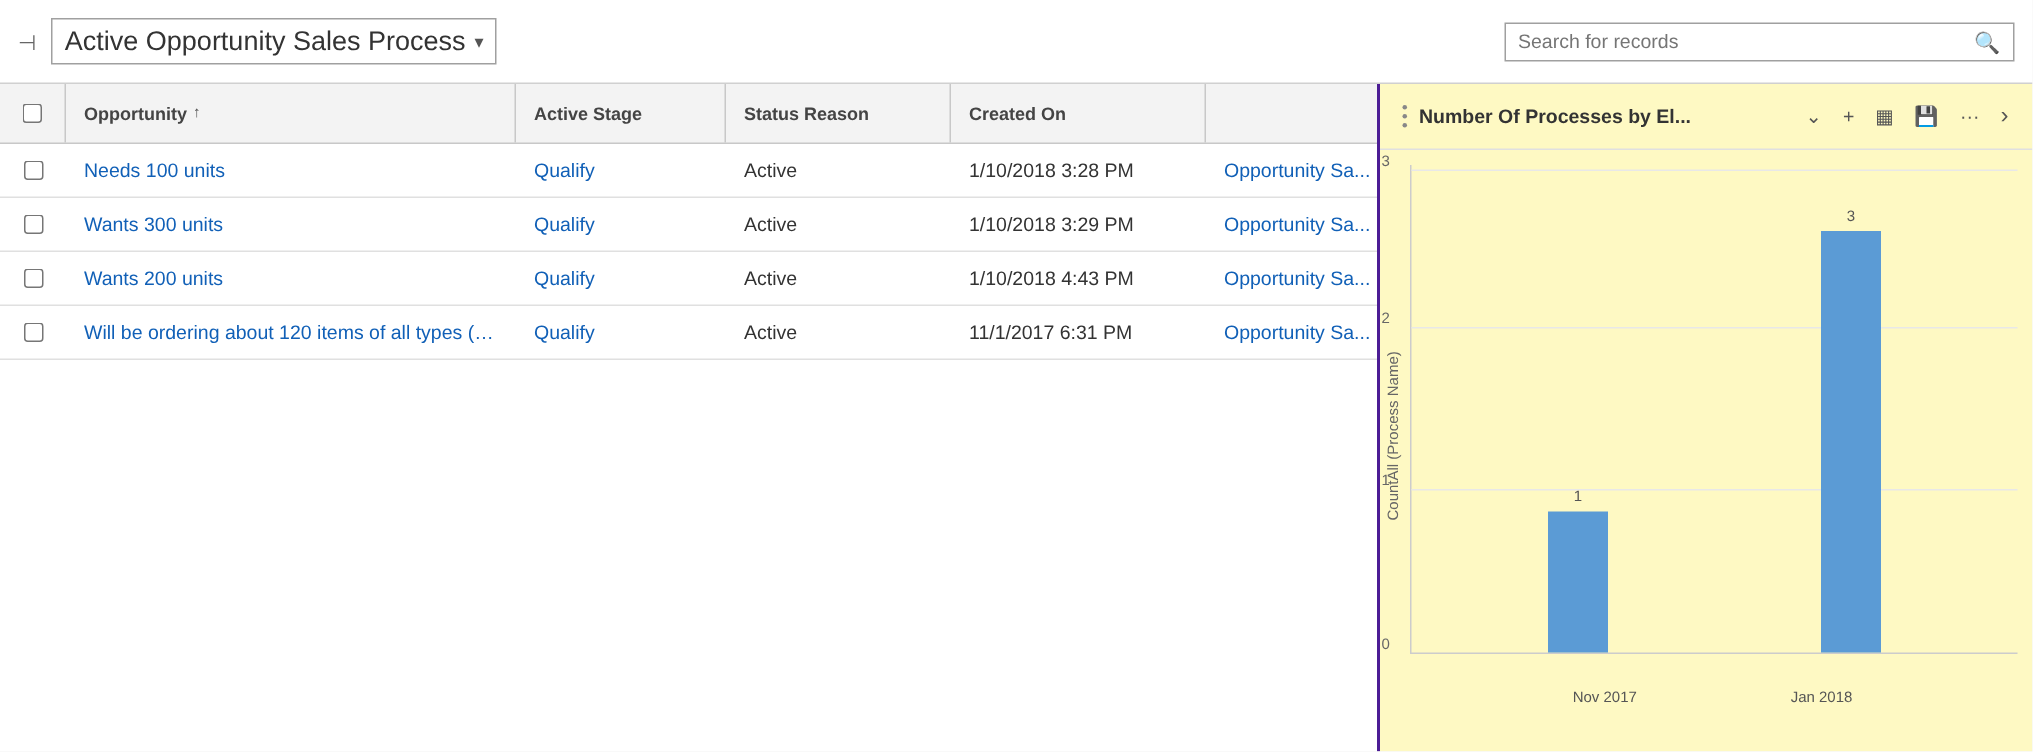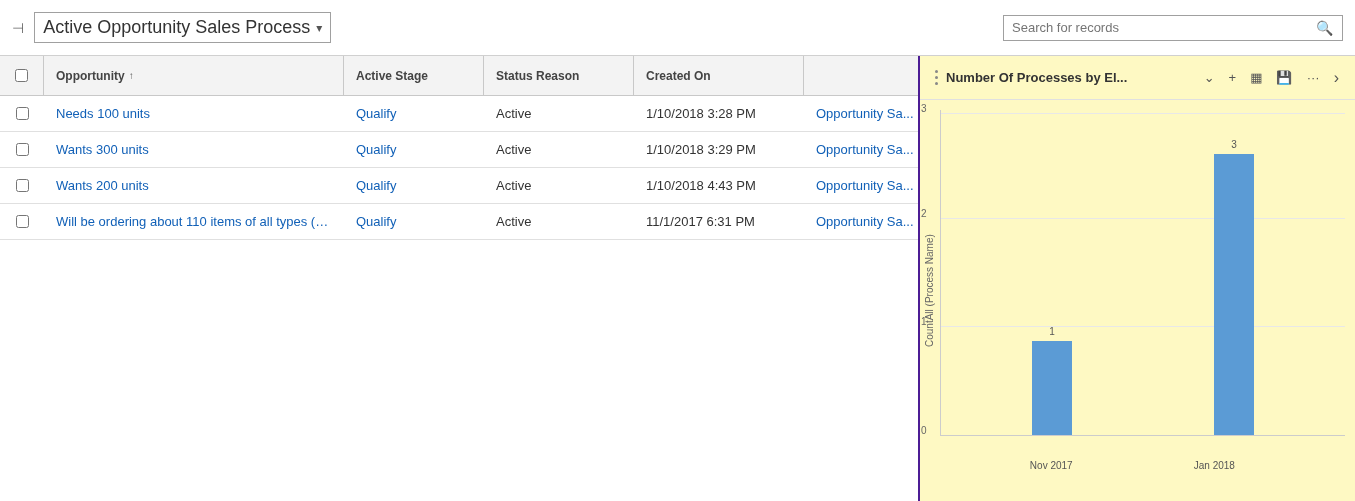--- a/index.html
+++ b/index.html
@@ -348,21 +348,21 @@
         <div class="row-cell text col-activestage" style="width:140px;flex-shrink:0;color:#1160b7;">Qualify</div>
         <div class="row-cell text col-statusreason" style="width:150px;flex-shrink:0;">Active</div>
         <div class="row-cell text col-createdon" style="width:170px;flex-shrink:0;">1/10/2018 4:43 PM</div>
         <div class="row-cell link col-process" style="width:110px;flex-shrink:0;">Opportunity Sa...</div>
       </div>
 
       <div class="grid-row">
         <div class="row-checkbox">
           <input type="checkbox" style="">
         </div>
-        <div class="row-cell link col-opportunity" style="width:300px;flex-shrink:0;max-width:300px;overflow:hidden;text-overflow:ellipsis;display:block;line-height:36px;">Will be ordering about 110 items of all types (sa...</div>
+        <div class="row-cell link col-opportunity" style="width:300px;flex-shrink:0;max-width:300px;overflow:hidden;text-overflow:ellipsis;display:block;line-height:36px;">Will be ordering about 120 items of all types (sa...</div>
         <div class="row-cell text col-activestage" style="width:140px;flex-shrink:0;color:#1160b7;">Qualify</div>
         <div class="row-cell text col-statusreason" style="width:150px;flex-shrink:0;">Active</div>
         <div class="row-cell text col-createdon" style="width:170px;flex-shrink:0;">11/1/2017 6:31 PM</div>
         <div class="row-cell link col-process" style="width:110px;flex-shrink:0;">Opportunity Sa...</div>
       </div>
 
     </div>
   </div>
 
   <div class="chart-panel">
@@ -409,20 +409,20 @@
               <div class="bar" style="height: 94px;"></div>
             </div>
 
             <div class="bar-group">
               <span class="bar-value-label">3</span>
               <div class="bar" style="height: 281px;"></div>
             </div>
           </div>
         </div>
         <div class="x-axis-labels">
-          <span style="font-size:10px;color:#555;width:80px;text-align:center;">Nov 2017</span>
+          <span style="font-size:10px;color:#555;width:80px;text-align:right;">Nov 2017</span>
           <span style="font-size:10px;color:#555;width:80px;">Jan 2018</span>
         </div>
       </div>
     </div>
   </div>
 
 </div>
 
 </body></html>

